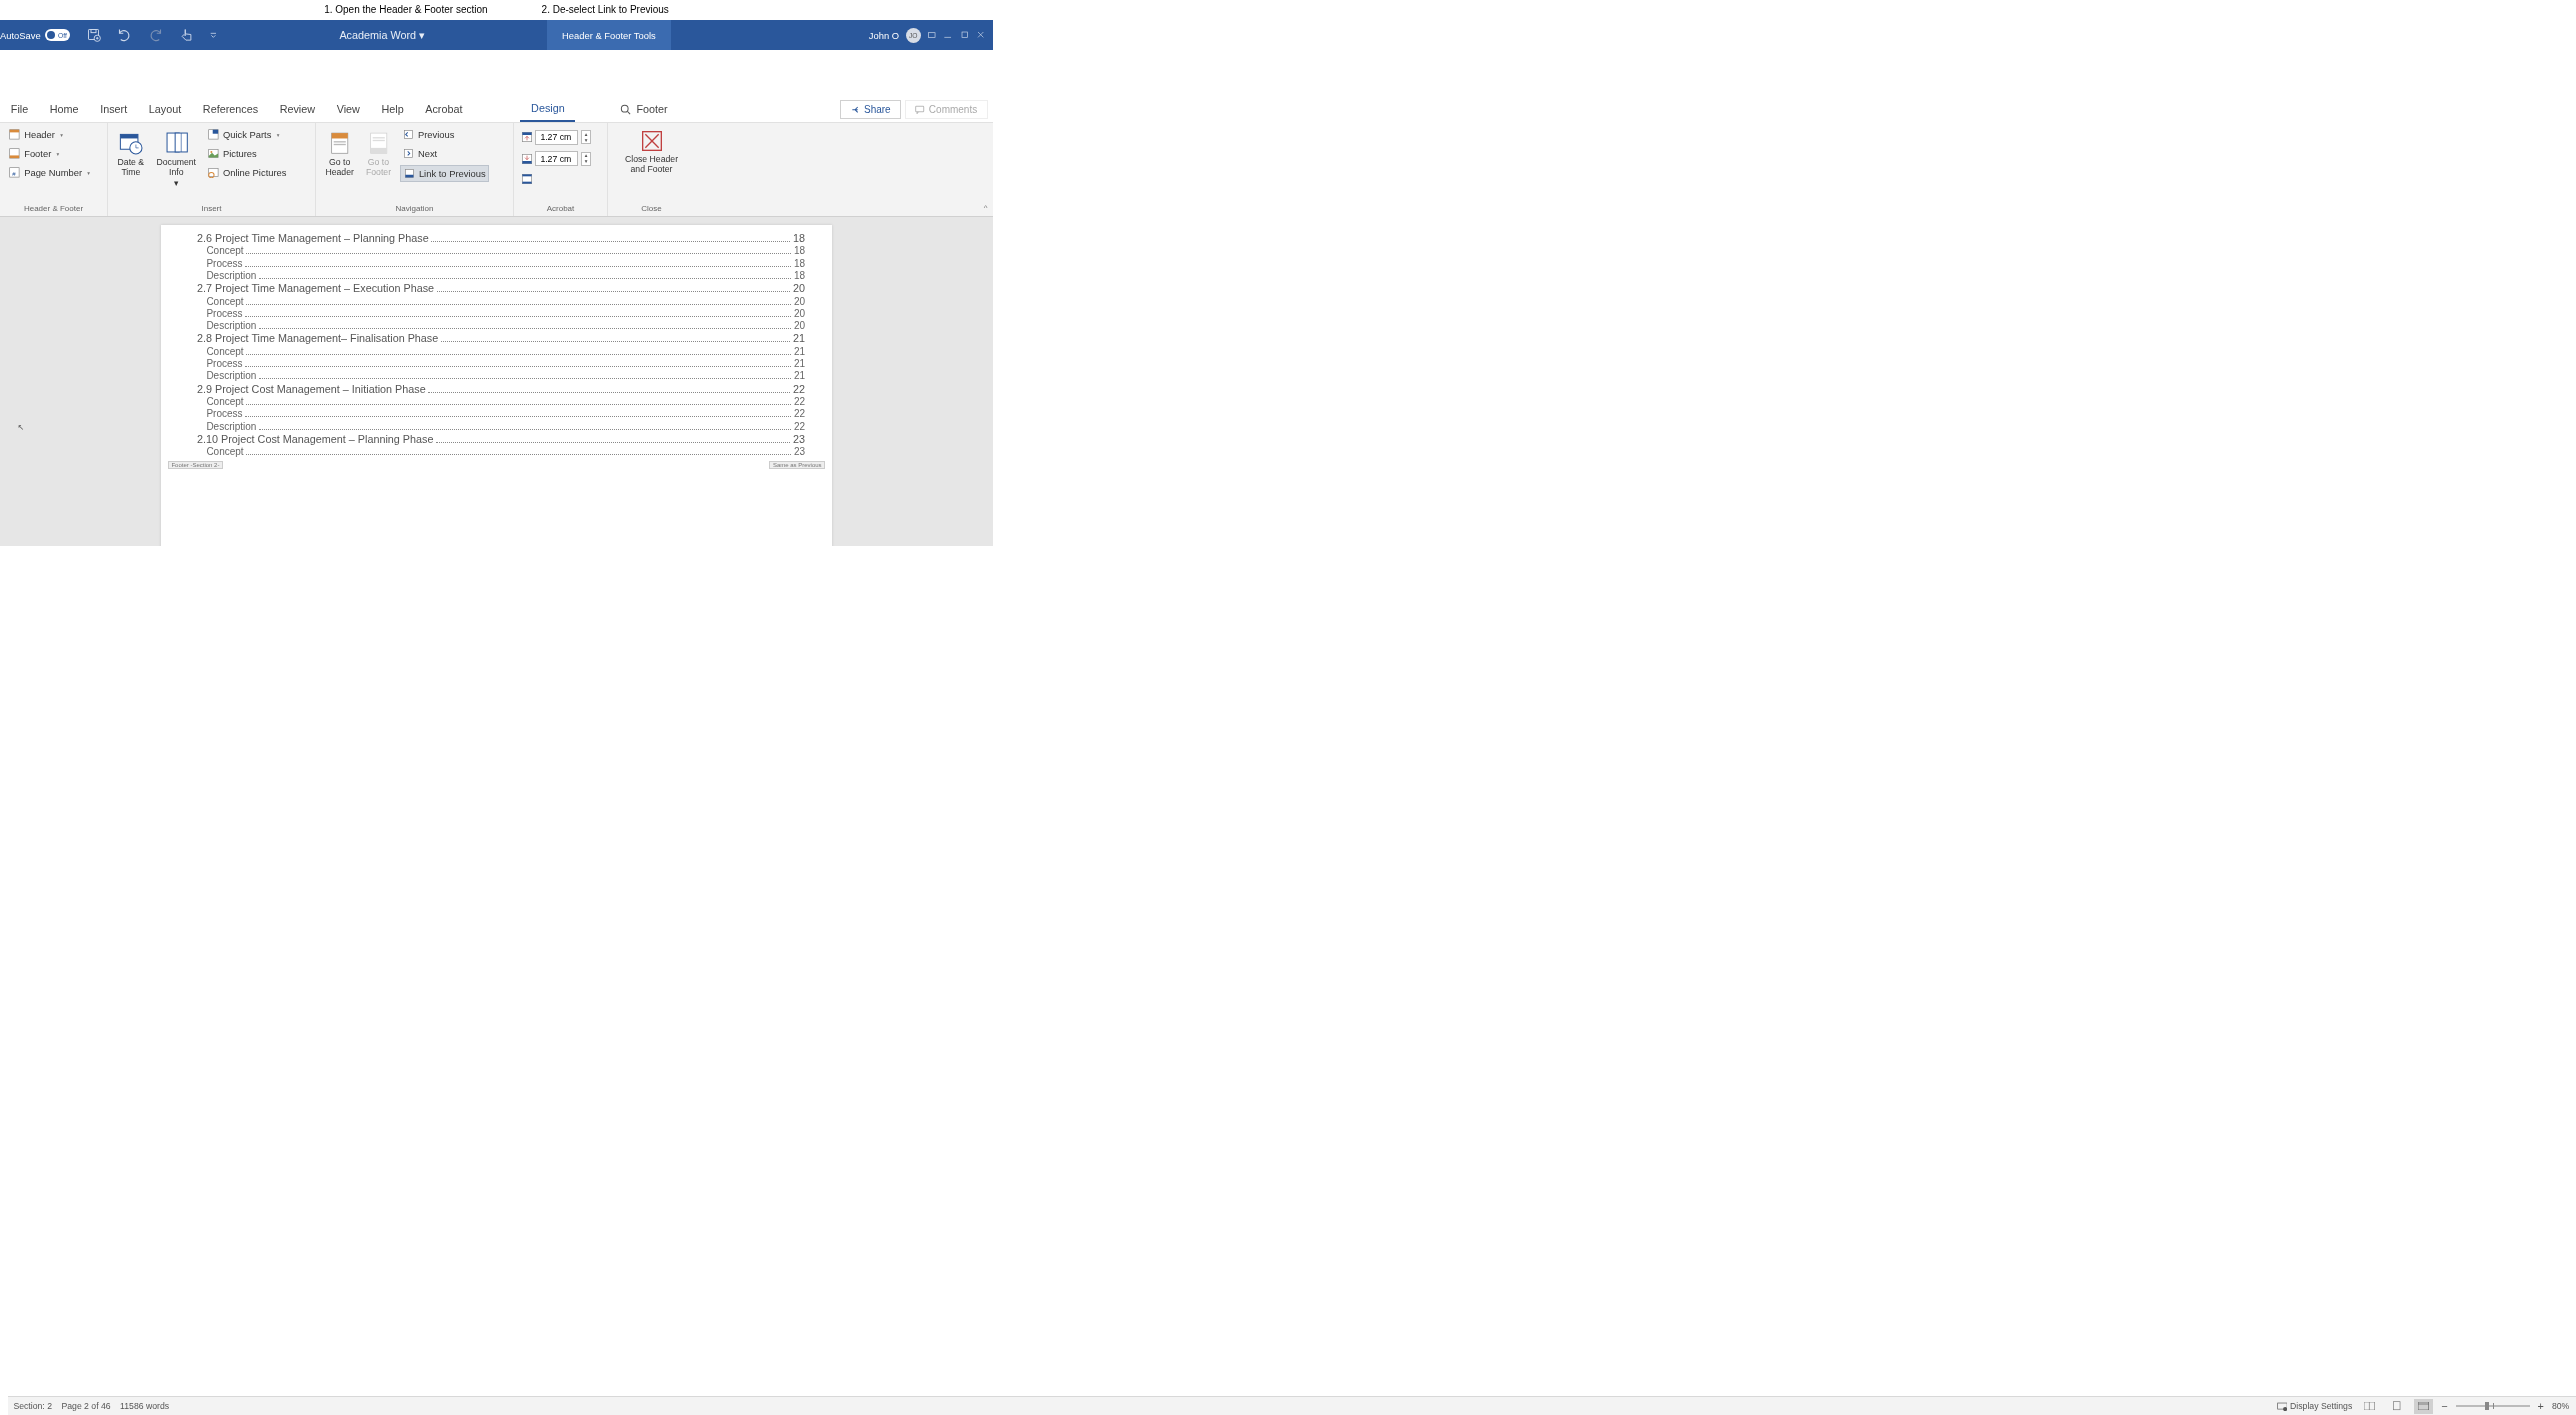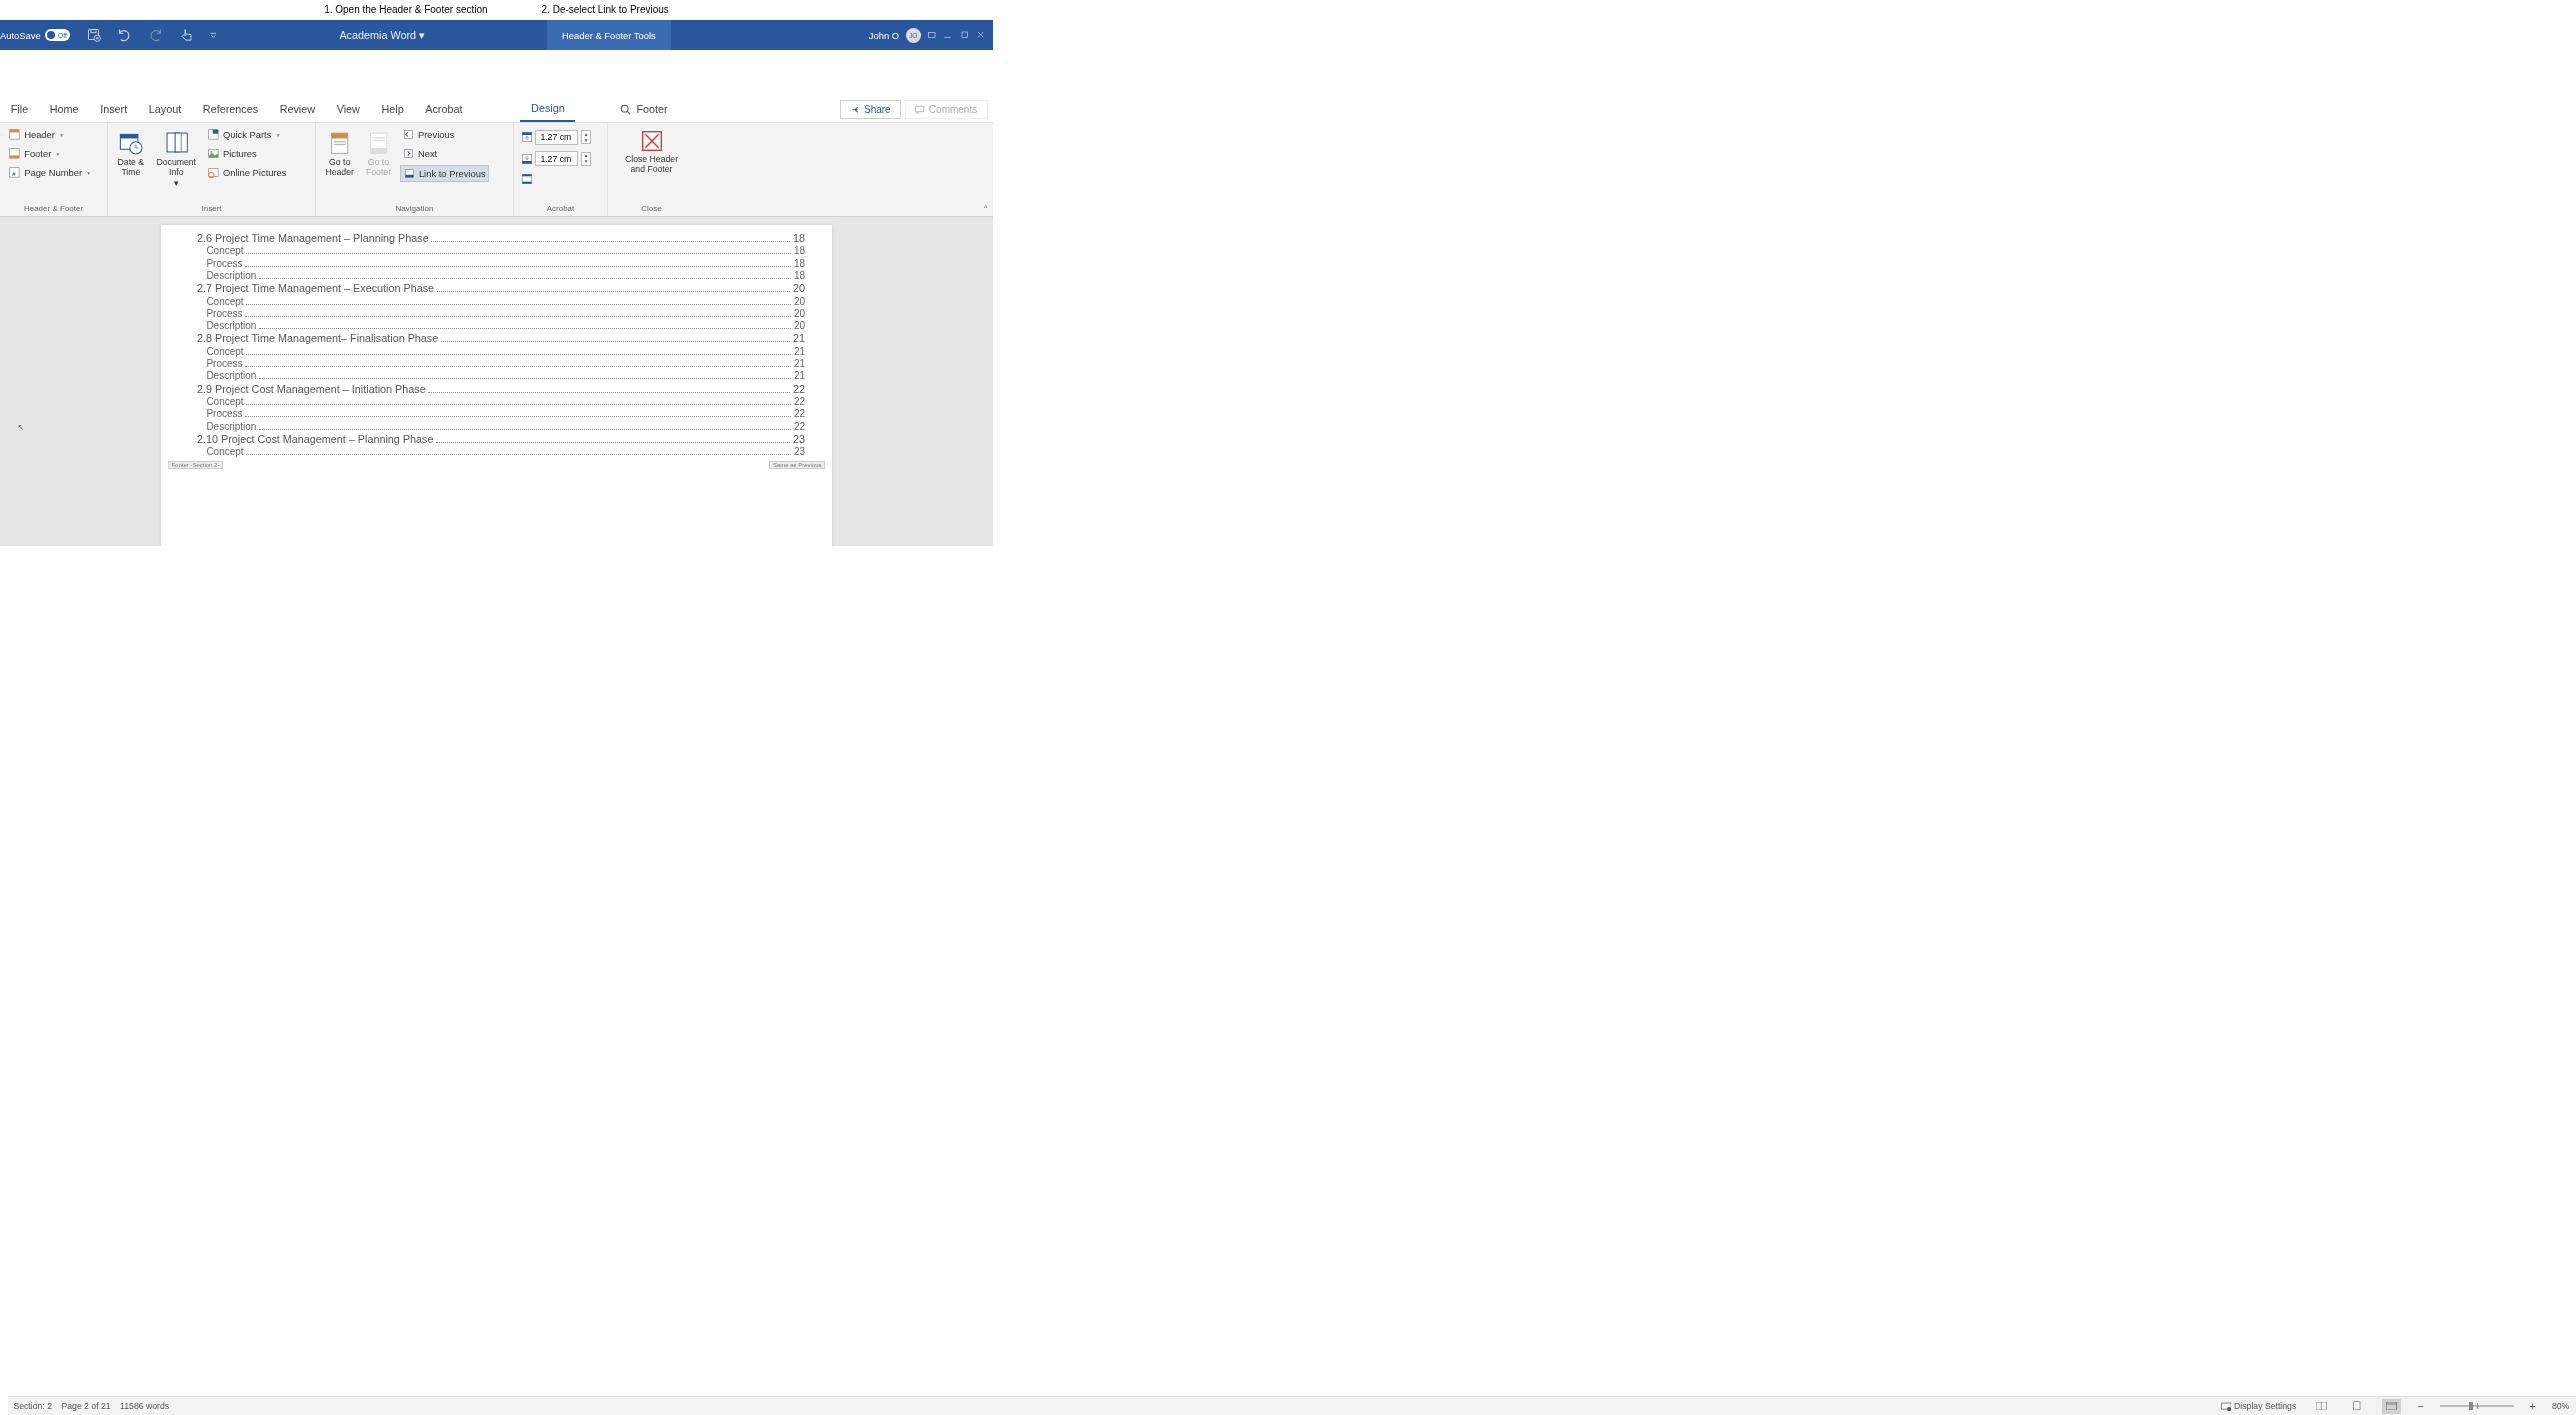--- a/index.html
+++ b/index.html
@@ -57,21 +57,21 @@
   .toc-line.h { font-size: 10.8px; color: #555; }
   .toc-line.sub { padding-left: 9.4px; }
   .toc-line .txt { flex-shrink: 0; }
   .toc-line .dots { flex: 1; border-bottom: 1px dotted #888; margin: 0 2.7px 2px 2.7px; }
   .toc-line .pg { flex-shrink: 0; }
   .footer-tag { position: relative; margin-top: 4px; display:flex; justify-content:space-between; padding:0 6.7px;}
   .footer-tag span { font-size: 6px; color: #777; background: #eee; border: 0.7px solid #ccc; padding: 0 2.7px; }
 
   .statusbar { position: absolute; bottom: 0; left: 8px; right: 0; height: 19px; background: #f3f3f3; border-top: 0.7px solid #d8d8d8; display: flex; align-items: center; font-size: 8.7px; color: #555; }
   .statusbar .left { display: flex; gap: 9.4px; margin-left: 5.4px; }
-  .statusbar .right { margin-left: auto; display: flex; align-items: center; gap: 16px; margin-right: 6.7px; }
+  .statusbar .right { margin-left: auto; display: flex; align-items: center; gap: 8px; margin-right: 6.7px; }
   .view-btn { width: 19px; height: 15px; display:flex; align-items:center; justify-content:center; }
   .view-btn.active { background: #d0d0d0; }
   .zoom-track { width: 74px; height: 2px; background: #bbb; position: relative; }
   .zoom-track .tick { position:absolute; left:50%; top:-2px; width:0.7px; height:6px; background:#888;}
   .zoom-track .thumb { position:absolute; left:40%; top:-3.4px; width:4px; height:8.7px; background:#888;}
   .cursor { position:absolute; left:17.5px; top:206px; font-size:8px; color:#555;}
 </style>
 </head>
 <body>
 
@@ -459,21 +459,21 @@
       <span>Footer -Section 2-</span>
       <span>Same as Previous</span>
     </div>
     <div style="height:60px"></div>
   </div>
 </div>
 
 <div class="statusbar">
   <div class="left">
     <span>Section: 2</span>
-    <span>Page 2 of 21</span>
+    <span>Page 2 of 46</span>
     <span>11586 words</span>
   </div>
   <div class="right">
     <span style="display:flex;align-items:center;gap:2.7px">
       <svg width="10.8" height="10.8" viewBox="0 0 16 16">
           <rect x="1" y="3" width="14" height="9" fill="none" stroke="#555"></rect>
           <circle cx="12" cy="12" r="3" fill="#555"></circle>
         </svg>
       <span>Display Settings</span>
     </span>

